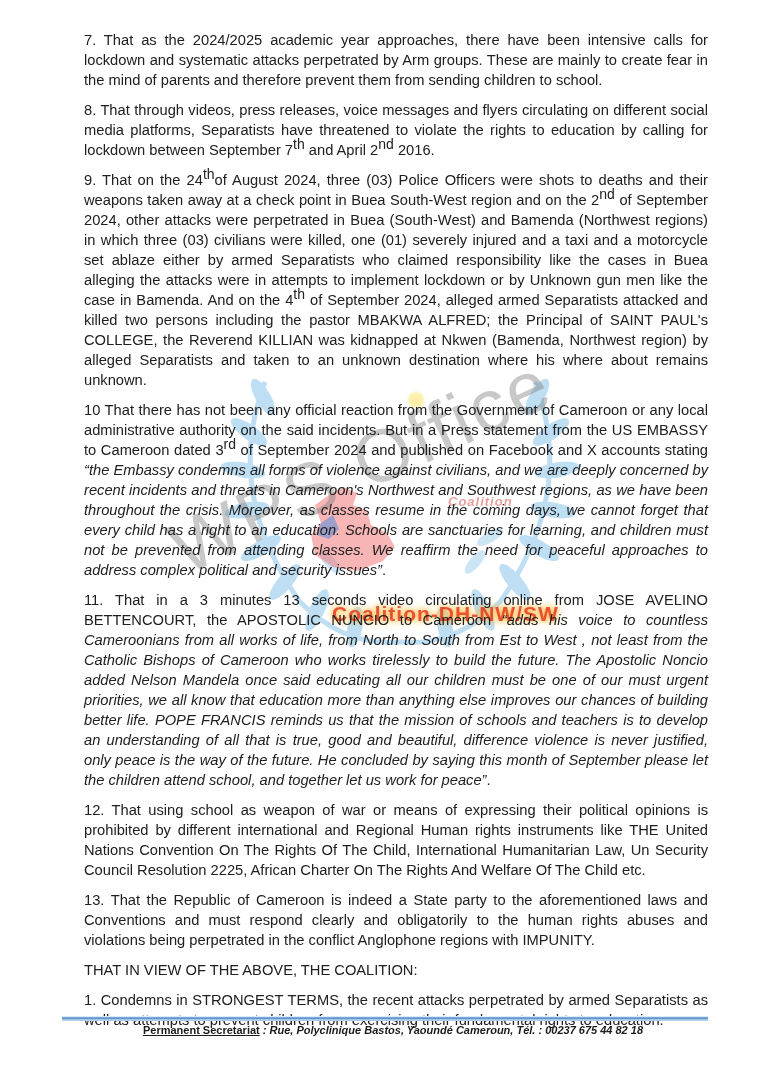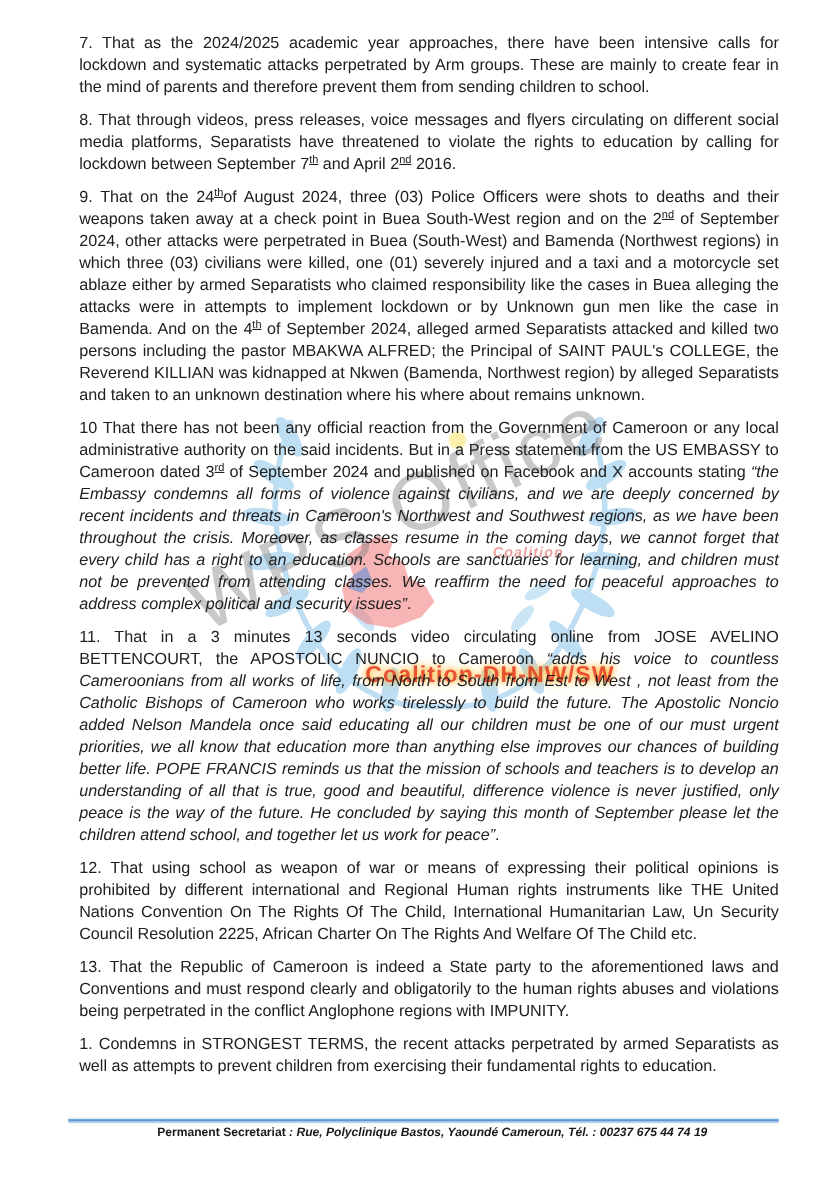--- a/index.html
+++ b/index.html
@@ -27,34 +27,34 @@
   }
   .wm-dot{
     left:408px;top:392px;width:16px;height:16px;border-radius:50%;
     background:rgba(250,225,100,0.55);filter:blur(1px);
   }
   
   .content{
     position:absolute;z-index:1;left:72px;top:30px;width:636px;
     font-size:14.7px;line-height:20px;
   }
-  .content p{margin:0 0 10px 0;text-align:justify;}
+  .content p{margin:0 0 10px 12px;text-align:justify;}
   .content p.single{text-align:left;}
-  sup.sp{font-size:10px;line-height:0;vertical-align:super;text-decoration:underline;}
+  sup.sp{font-size:14px;line-height:0;vertical-align:super;}
   .it{font-style:italic;}
   
   .footer-rule{
     position:absolute;z-index:1;left:62px;top:1016px;width:646px;height:5px;
     background:linear-gradient(to bottom,#dcebf8 0,#dcebf8 1px,#7fafdc 1px,#5b8fc9 3px,#9dc3e6 3px,#b9d4ec 5px);
   }
   .footer-text{
     position:absolute;z-index:1;left:62px;top:1024px;width:646px;
     text-align:center;font-size:11px;font-weight:bold;color:#1a1a1a;
   }
-  .footer-text .lbl{margin-left:16px;}
+  .footer-text .lbl{text-decoration:underline;margin-left:16px;}
   .footer-text .adr{font-style:italic;}
   
   .wm-wreath{left:205px;top:352px;width:390px;height:300px;opacity:0.75;}
 </style>
 </head>
 <body>
 
 <div class="page">
 
   <svg class="wm wm-wreath" viewBox="0 0 390 300" xmlns="http://www.w3.org/2000/svg">
@@ -110,21 +110,22 @@
     <p><span>9. That on the 24</span><sup class="sp">th</sup><span>of August 2024, three (03) Police Officers were shots to deaths and their weapons taken away at a check point in Buea South-West region and on the 2</span><sup class="sp">nd</sup><span> of September 2024, other attacks were perpetrated in Buea (South-West) and Bamenda (Northwest regions) in which three (03) civilians were killed, one (01) severely injured and a taxi and a motorcycle set ablaze either by armed Separatists who claimed responsibility like the cases in Buea alleging the attacks were in attempts to implement lockdown or by Unknown gun men like the case in Bamenda. And on the 4</span><sup class="sp">th</sup><span> of September 2024, alleged armed Separatists attacked and killed two persons including the pastor MBAKWA ALFRED; the Principal of SAINT PAUL's COLLEGE, the Reverend KILLIAN was kidnapped at Nkwen (Bamenda, Northwest region) by alleged Separatists and taken to an unknown destination where his where about remains unknown.</span></p>
 
     <p><span>10 That there has not been any official reaction from the Government of Cameroon or any local administrative authority on the said incidents. But in a Press statement from the US EMBASSY to Cameroon dated 3</span><sup class="sp">rd</sup><span> of September 2024 and published on Facebook and X accounts stating </span><span class="it">“the Embassy condemns all forms of violence against civilians, and we are deeply concerned by recent incidents and threats in Cameroon's Northwest and Southwest regions, as we have been throughout the crisis. Moreover, as classes resume in the coming days, we cannot forget that every child has a right to an education. Schools are sanctuaries for learning, and children must not be prevented from attending classes. We reaffirm the need for peaceful approaches to address complex political and security issues”</span><span>.</span></p>
 
     <p><span>11. That in a 3 minutes 13 seconds video circulating online from JOSE AVELINO BETTENCOURT, the APOSTOLIC NUNCIO to Cameroon </span><span class="it">“adds his voice to countless Cameroonians from all works of life, from North to South from Est to West , not least from the Catholic Bishops of Cameroon who works tirelessly to build the future. The Apostolic Noncio added Nelson Mandela once said educating all our children must be one of our must urgent priorities, we all know that education more than anything else improves our chances of building better life. POPE FRANCIS reminds us that the mission of schools and teachers is to develop an understanding of all that is true, good and beautiful, difference violence is never justified, only peace is the way of the future. He concluded by saying this month of September please let the children attend school, and together let us work for peace”</span><span>.</span></p>
 
     <p><span>12. That using school as weapon of war or means of expressing their political opinions is prohibited by different international and Regional Human rights instruments like THE United Nations Convention On The Rights Of The Child, International Humanitarian Law, Un Security Council Resolution 2225, African Charter On The Rights And Welfare Of The Child etc.</span></p>
 
     <p><span>13. That the Republic of Cameroon is indeed a State party to the aforementioned laws and Conventions and must respond clearly and obligatorily to the human rights abuses and violations being perpetrated in the conflict Anglophone regions with IMPUNITY.</span></p>
 
+    <p class="single"><span>THAT IN VIEW OF THE ABOVE, THE COALITION:</span></p>
 
     <p><span>1. Condemns in STRONGEST TERMS, the recent attacks perpetrated by armed Separatists as well as attempts to prevent children from exercising their fundamental rights to education.</span></p>
 
   </div>
 
   <div class="footer-rule"></div>
-  <div class="footer-text"><span class="lbl">Permanent Secretariat</span><span class="adr"> : Rue, Polyclinique Bastos, Yaoundé Cameroun, Tél. : 00237 675 44 74 19</span></div>
+  <div class="footer-text"><span class="lbl">Permanent Secretariat</span><span class="adr"> : Rue, Polyclinique Bastos, Yaoundé Cameroun, Tél. : 00237 675 44 82 18</span></div>
 
 </div>
 
 </body></html>

